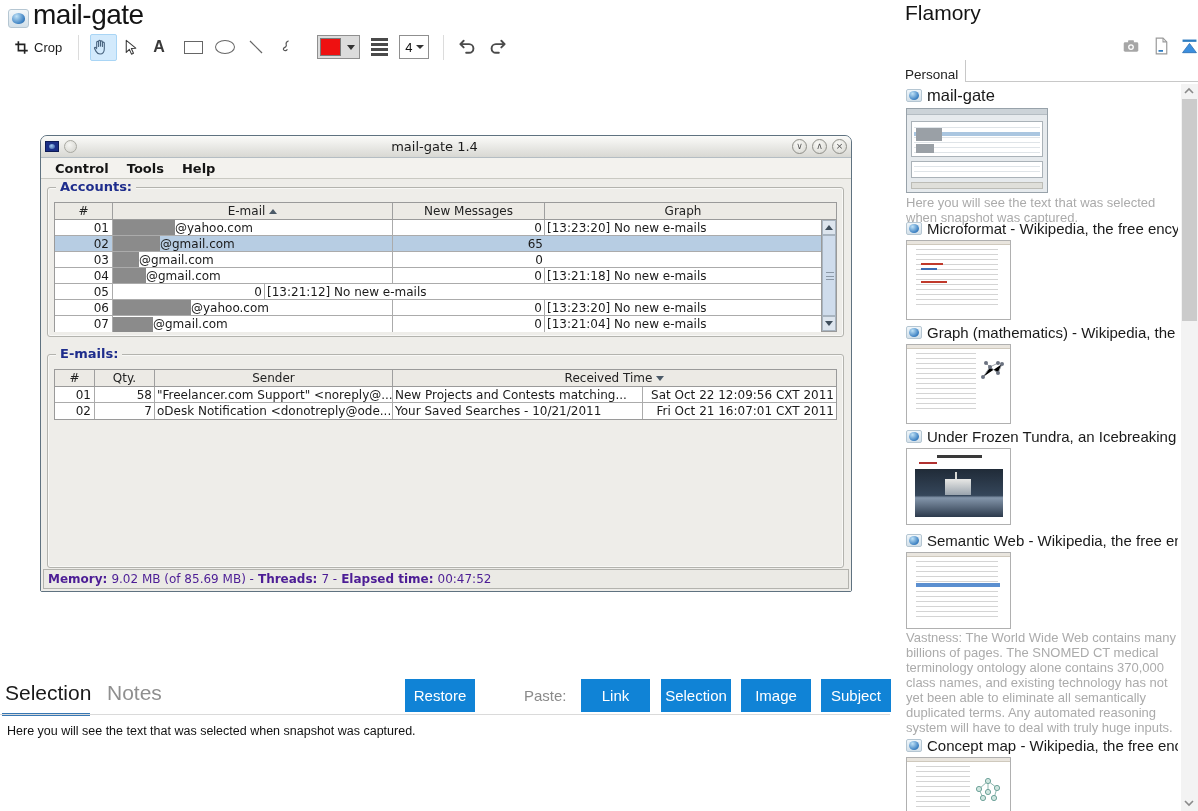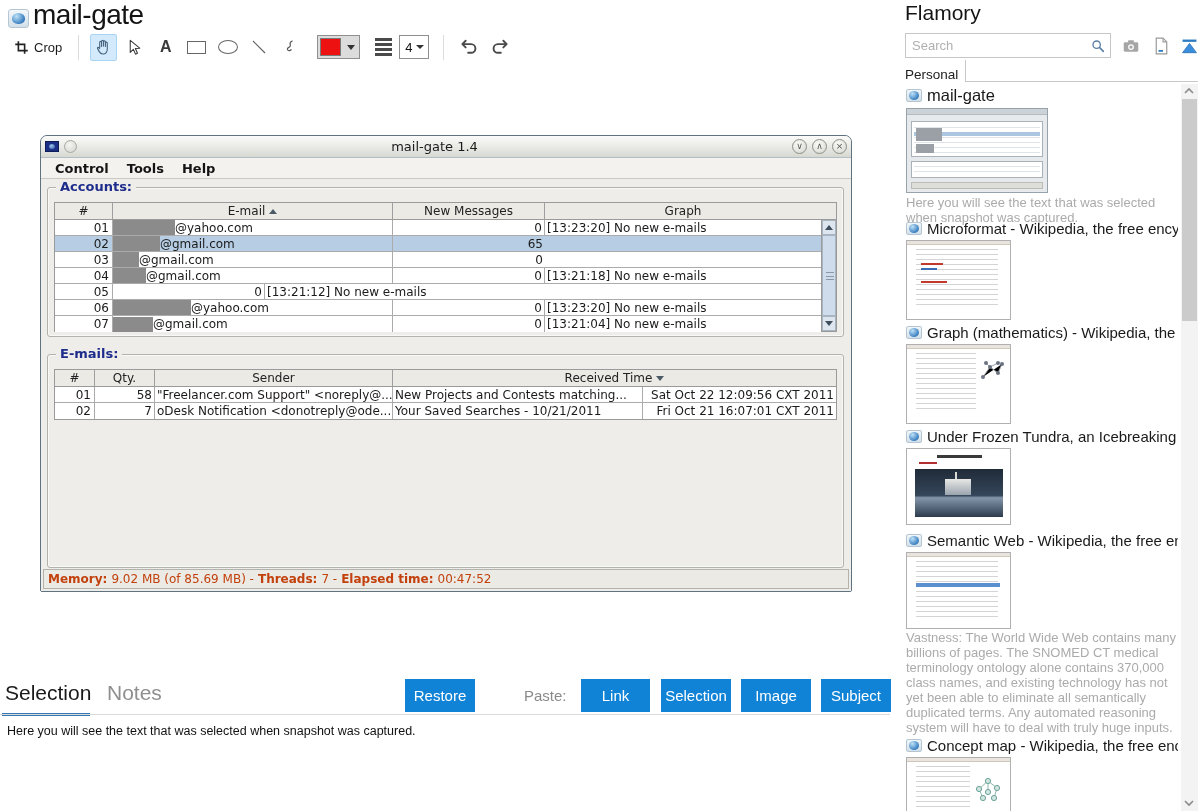--- a/index.html
+++ b/index.html
@@ -10,21 +10,21 @@
   #main { position:absolute; left:0; top:0; width:897px; height:811px; background:#fff; }
 
   .app-icon { position:absolute; left:8px; top:9px; width:21px; height:19px; border:1px solid #b5c6d2;
     border-radius:3px; background:linear-gradient(#f2f7fa,#d3e0e9); }
   .app-icon::after { content:""; position:absolute; left:3px; top:3px; width:13px; height:11px;
     border-radius:50% 50% 45% 45%; background:radial-gradient(circle at 35% 30%, #bfe2f7, #3a7fc1 70%, #27598c); }
   #page-title { position:absolute; left:33px; top:-1px; font-size:28px; color:#141414; letter-spacing:-0.5px; }
 
   #toolbar { position:absolute; left:7px; top:32px; height:30px; display:flex; align-items:center; }
   .tb-sep { width:1px; height:25px; background:#dcdcdc; margin:0 9px; }
-  .tb-btn { height:27px; min-width:27px; display:flex; align-items:center; justify-content:center;
+  .tb-btn { height:27px; min-width:27px; display:flex; align-items:center; justify-content:flex-start;
     border:1px solid transparent; border-radius:2px; margin:12px 2px; color:#333; }
   .tb-btn.active { background:#d3eafc; border-color:#a9d5f5; }
   .crop-btn { display:flex; align-items:center; gap:5px; padding:0 4px; font-size:13px; color:#1a1a1a; }
   .shape-rect { width:19px; height:13px; border:1.6px solid #666; background:transparent; }
   .shape-ellipse { width:20px; height:14px; border:1.6px solid #666; border-radius:50%; }
   .letter-a { font-size:16px; font-weight:600; color:#3a3a3a; }
   .color-pick { display:flex; align-items:center; height:24px; border:1px solid #8f8f8f; background:#dcdcdc; }
   .color-swatch { width:21px; height:18px; margin:0 2px; border:1px solid #7a7a7a; }
   .dd-arrow { width:0; height:0; border-left:4px solid transparent; border-right:4px solid transparent;
     border-top:5px solid #333; margin:0 4px; }
@@ -98,21 +98,21 @@
   .vs-grip { position:absolute; left:3px; top:50%; margin-top:-4px; width:8px; height:8px;
     border-top:1px solid #8b98a6; border-bottom:1px solid #8b98a6; }
   .vs-grip::after { content:""; display:block; margin-top:3px; border-top:1px solid #8b98a6; }
 
   
   .em-n { width:40px; flex:none; } .em-q { width:60px; flex:none; } .em-s { width:238px; flex:none; }
   .em-j { width:250px; flex:none; } .em-r { flex:1; }
 
   .statusbar { position:absolute; left:2px; right:2px; bottom:2px; height:20px; background:#ebeae5;
     border:1px solid #b3b3ae; display:flex; align-items:center; gap:4px; padding-left:4px;
-    font-size:12px; color:#c2410c; white-space:nowrap; }
+    font-size:12px; color:#4c1d95; white-space:nowrap; }
   .statusbar b { font-weight:bold; }
 
   
   #bottom-tabs { position:absolute; left:0px; top:676px; width:897px; height:40px; }
   .tab-sel { position:absolute; left:5px; top:5px; font-size:21px; color:#1a1a1a; }
   .tab-notes { position:absolute; left:107px; top:5px; font-size:21px; color:#8f8f8f; }
   .tab-underline { position:absolute; left:2px; top:37px; width:88px; height:3px; background:#3878b4; }
   .tab-gray-line { position:absolute; left:0; top:38px; width:890px; height:1px; background:#dadada; }
   .blue-btn { position:absolute; top:3px; height:33px; background:#1083d6; color:#fff; font-size:15px;
     display:flex; align-items:center; justify-content:center; border:none; }
@@ -432,29 +432,20 @@
     <button class="blue-btn" style="left:661px; width:70px;">Selection</button>
     <button class="blue-btn" style="left:741px; width:70px;">Image</button>
     <button class="blue-btn" style="left:821px; width:70px;">Subject</button>
   </div>
   <div id="selection-caption">Here you will see the text that was selected when snapshot was captured.</div>
 </div>
 
 <div id="sidebar">
   <div id="sb-title">Flamory</div>
 
-  <div class="search-box">
-    <input type="text" placeholder="Search" style="">
-    <span style="padding-right:4px;">
-      <svg width="16" height="16" viewBox="0 0 24 24">
-          <circle cx="10" cy="10" r="5.5" fill="none" stroke="#5b7fa6" stroke-width="2"></circle>
-          <path d="M14.5 14.5 L20 20" stroke="#5b7fa6" stroke-width="2.4" stroke-linecap="round"></path>
-        </svg>
-    </span>
-  </div>
   <span class="sb-ico" style="left:222px;">
     <svg width="18" height="16" viewBox="0 0 24 22">
         <rect x="2" y="6" width="20" height="13" rx="2" fill="#a6a6a6"></rect>
         <rect x="8" y="3" width="8" height="4" rx="1" fill="#a6a6a6"></rect>
         <circle cx="12" cy="12.5" r="4" fill="#fff"></circle>
         <circle cx="12" cy="12.5" r="2.2" fill="#a6a6a6"></circle>
       </svg>
   </span>
   <span class="sb-ico" style="left:252px;">
     <svg width="15" height="18" viewBox="0 0 20 24">

